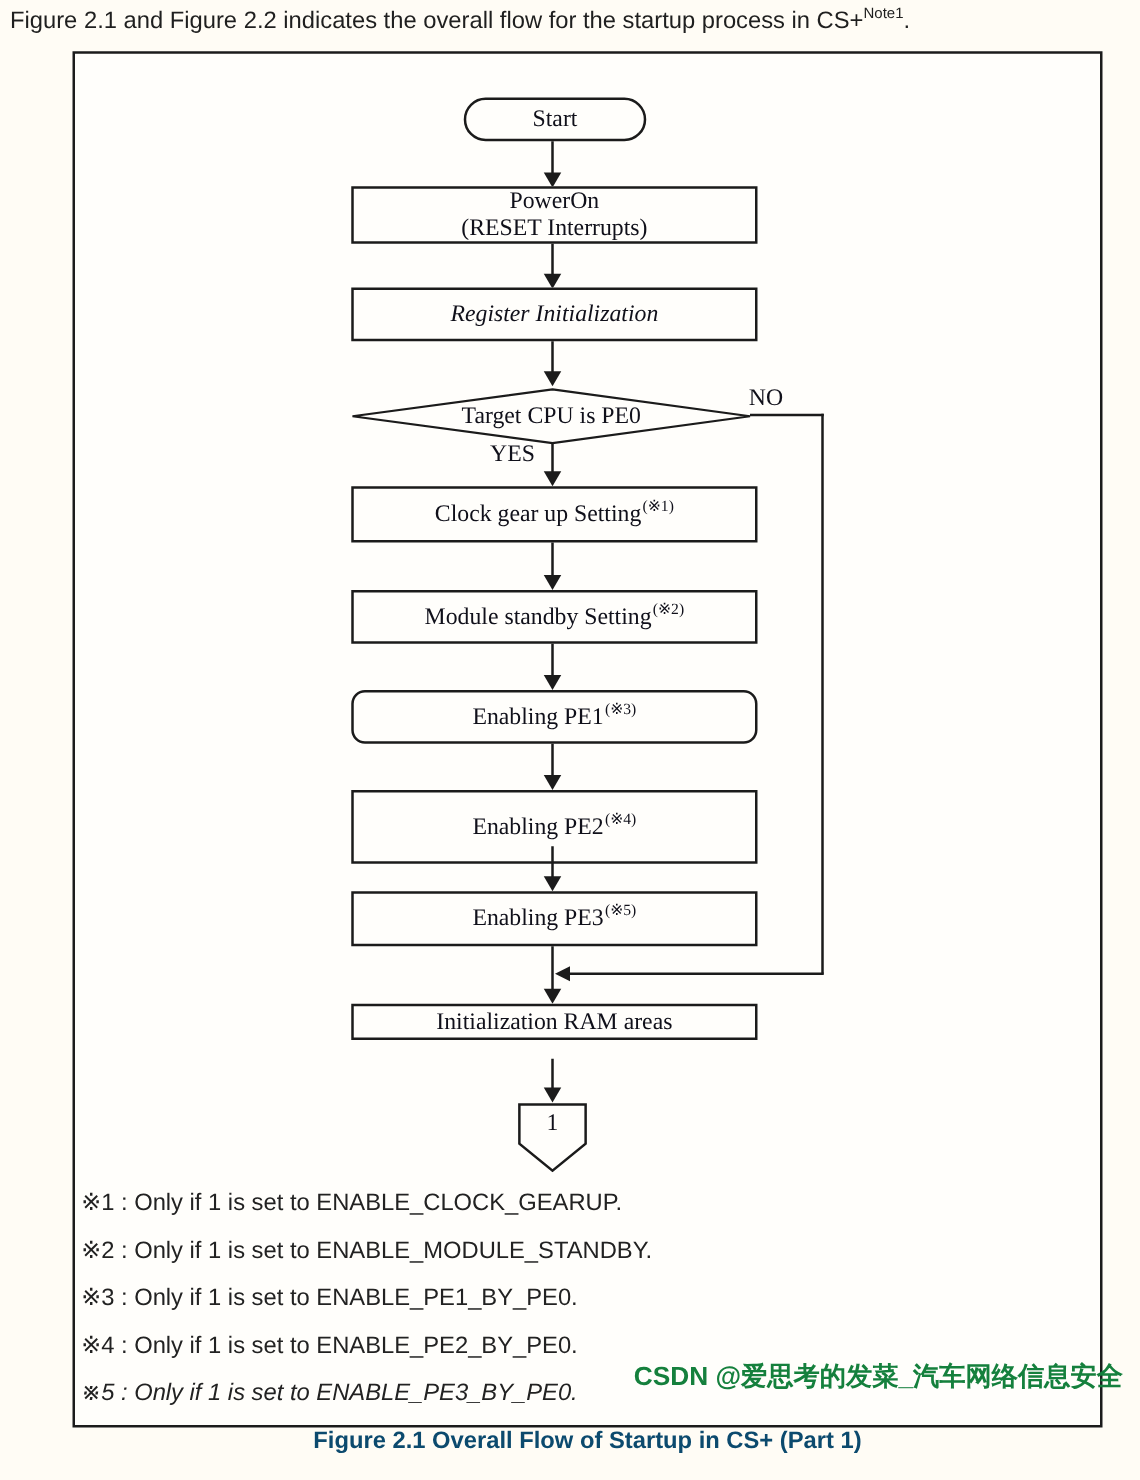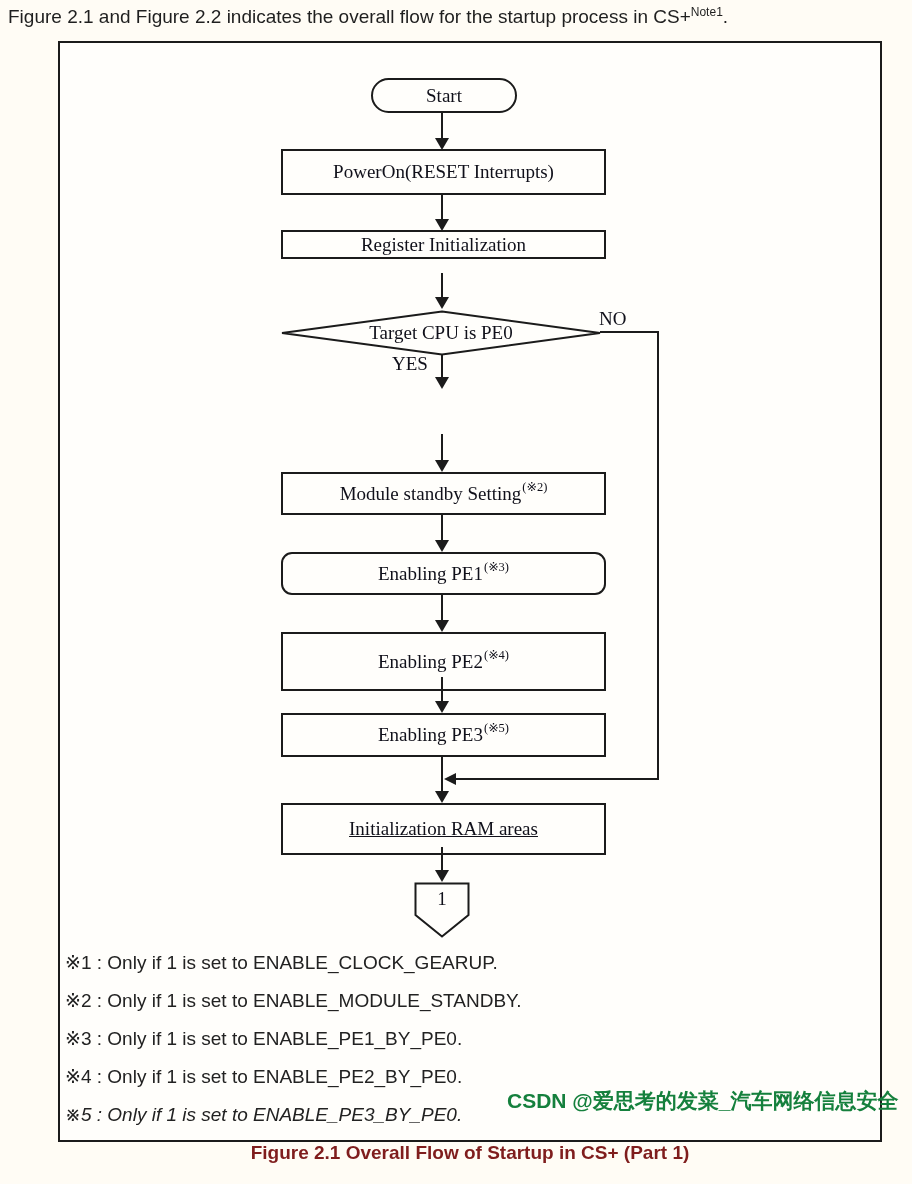--- a/index.html
+++ b/index.html
@@ -34,21 +34,21 @@
     background:#fffefb;
   }
   .terminator{
     left:371px;top:78px;width:146px;height:35px;
     border:2px solid #1b1b1b;border-radius:18px;
   }
   .pbox{left:281px;width:325px;border:2px solid #1b1b1b;}
   .pbox .sup, .conn-sup{
     font-size:12.5px;position:relative;top:-7px;margin-left:1px;letter-spacing:0;
   }
-  .two-line{flex-direction:row;line-height:22px;justify-content:center;}
+  .two-line{flex-direction:column;line-height:22px;justify-content:center;}
 
   .vline{position:absolute;left:441px;width:2px;background:#1b1b1b;}
   .hline{position:absolute;height:2px;background:#1b1b1b;}
   .arrow-down{
     position:absolute;left:435px;width:0;height:0;
     border-left:7px solid transparent;border-right:7px solid transparent;
     border-top:12px solid #1b1b1b;
   }
   .arrow-left{
     position:absolute;width:0;height:0;
@@ -82,21 +82,21 @@
 
   
   .notes{position:absolute;left:65px;top:951px;width:700px;}
   .note-line{
     position:absolute;left:0;font-size:19px;line-height:24px;color:#222;
     white-space:pre;
   }
 
   .caption{
     position:absolute;left:58px;top:1142px;width:824px;
-    text-align:center;font-size:19px;font-weight:600;color:#7f1d1d;
+    text-align:center;font-size:19px;font-weight:600;color:#0c4a6e;
   }
   .watermark{
     position:absolute;left:507px;top:1087px;
     font-size:21px;color:#15803d;white-space:nowrap;font-weight:bold;
   }
 </style>
 </head>
 <body>
 
 <div class="page">
@@ -115,21 +115,21 @@
   <div class="arrow-down" style="top:138px;"></div>
 
   <div class="node pbox two-line" style="top:149px;height:46px;">
     <span>PowerOn</span>
     <span>(RESET Interrupts)</span>
   </div>
 
   <div class="vline" style="top:195px;height:25px;"></div>
   <div class="arrow-down" style="top:219px;"></div>
 
-  <div class="node pbox" style="top:230px;height:29px;">
+  <div class="node pbox" style="top:230px;height:43px;font-style:italic;">
     <span>Register Initialization</span>
   </div>
 
   <div class="vline" style="top:273px;height:25px;"></div>
   <div class="arrow-down" style="top:297px;"></div>
 
   <div class="diamond-wrap">
     <svg width="322" height="46" viewBox="0 0 322 46">
       <polygon points="162,1.5 320,23 162,44.5 2,23" fill="#fffefb" stroke="#1b1b1b" stroke-width="1.8"></polygon>
     </svg>
@@ -139,20 +139,24 @@
   <div class="branch-label label-no">NO</div>
 
   <div class="hline" style="left:600px;top:331px;width:59px;"></div>
   <div class="vline" style="left:657px;top:331px;height:448px;"></div>
   <div class="hline" style="left:454px;top:778px;width:205px;"></div>
   <div class="arrow-left" style="left:444px;top:773px;"></div>
 
   <div class="vline" style="top:355px;height:23px;"></div>
   <div class="arrow-down" style="top:377px;"></div>
 
+  <div class="node pbox" style="top:389px;height:45px;">
+    <span>Clock gear up Setting</span>
+      <span class="sup">(※1)</span>
+  </div>
 
   <div class="vline" style="top:434px;height:27px;"></div>
   <div class="arrow-down" style="top:460px;"></div>
 
   <div class="node pbox" style="top:472px;height:43px;">
     <span>Module standby Setting</span>
       <span class="sup">(※2)</span>
   </div>
 
   <div class="vline" style="top:515px;height:26px;"></div>
@@ -175,21 +179,21 @@
   <div class="arrow-down" style="top:701px;"></div>
 
   <div class="node pbox" style="top:713px;height:44px;">
     <span>Enabling PE3</span>
       <span class="sup">(※5)</span>
   </div>
 
   <div class="vline" style="top:757px;height:35px;"></div>
   <div class="arrow-down" style="top:791px;"></div>
 
-  <div class="node pbox" style="top:803px;height:52px;text-decoration:underline;">
+  <div class="node pbox" style="top:803px;height:29px;">
     <span>Initialization RAM areas</span>
   </div>
 
   <div class="vline" style="top:847px;height:25px;"></div>
   <div class="arrow-down" style="top:870px;"></div>
 
   <div class="offpage-wrap">
     <svg width="56" height="56" viewBox="0 0 56 56">
       <polygon points="1.5,1.5 54.5,1.5 54.5,33 28,54.5 1.5,33" fill="#fffefb" stroke="#1b1b1b" stroke-width="2"></polygon>
     </svg>

